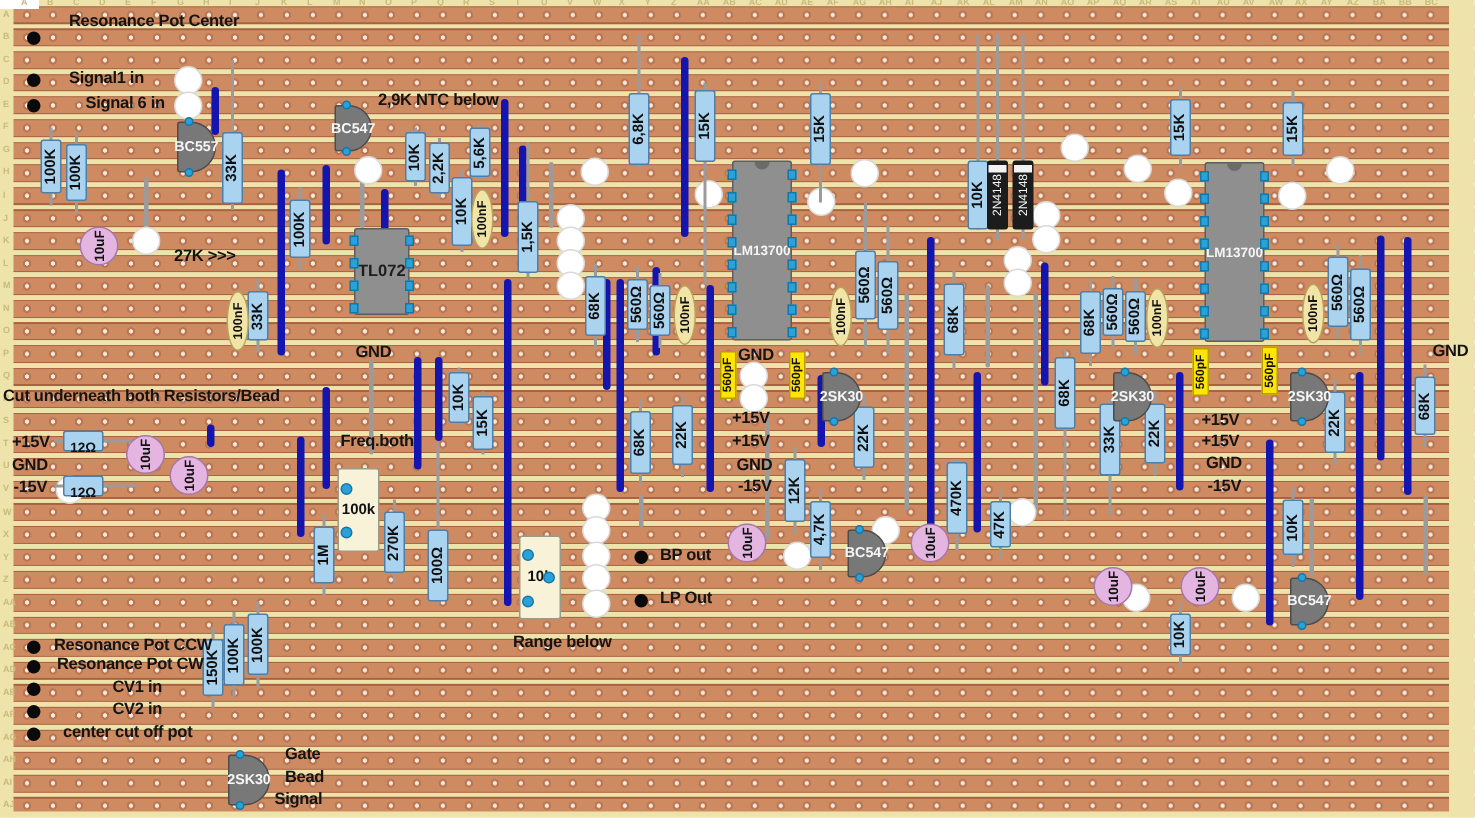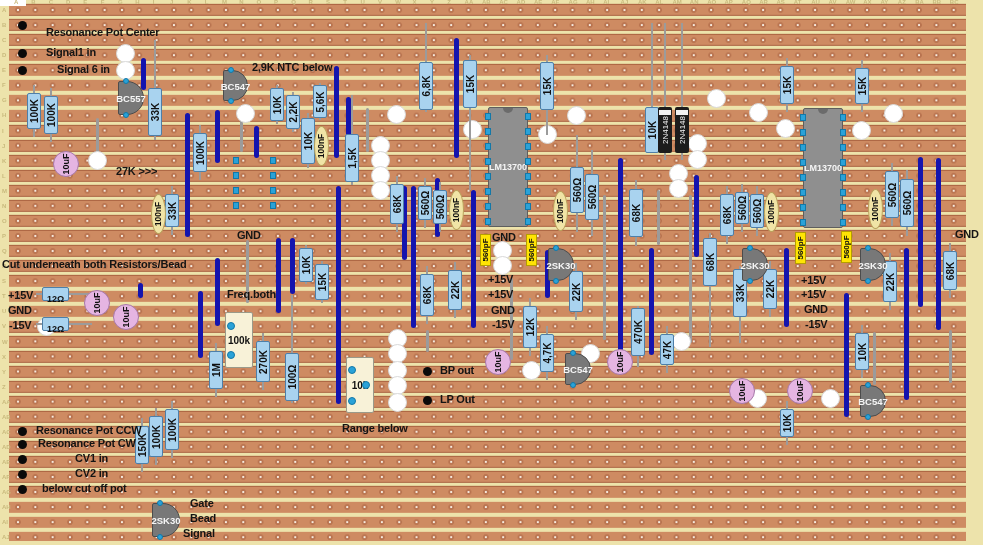--- a/index.html
+++ b/index.html
@@ -585,20 +585,23 @@
         <span class="vlabel">2N4148</span>
       </div>
     </div>
     <div class="dio" style="left: 675px; top: 23px; height: 137px;">
       <div class="lead"></div>
       <div class="body" style="top: 84px;">
         <div class="band"></div>
         <span class="vlabel">2N4148</span>
       </div>
     </div>
+    <div class="ic" style="left: 236px; top: 152px; width: 37px; height: 58px;">
+      <span class="icl" style="font-size: 11px; color: rgb(29, 29, 29);">TL072</span>
+    </div>
     <div class="pin" style="left: 233px; top: 157px;"></div>
     <div class="pin" style="left: 270px; top: 157px;"></div>
     <div class="pin" style="left: 233px; top: 172px;"></div>
     <div class="pin" style="left: 270px; top: 172px;"></div>
     <div class="pin" style="left: 233px; top: 187px;"></div>
     <div class="pin" style="left: 270px; top: 187px;"></div>
     <div class="pin" style="left: 233px; top: 202px;"></div>
     <div class="pin" style="left: 270px; top: 202px;"></div>
     <div class="ic" style="left: 488px; top: 107px; width: 40px; height: 120px;">
       <span class="icl" style="font-size: 9px; color: rgb(245, 245, 245);">LM13700</span>
@@ -694,21 +697,21 @@
     <div class="pad" style="left: 17.5px; top: 20.5px;"></div>
     <div class="pad" style="left: 17.5px; top: 48.5px;"></div>
     <div class="pad" style="left: 17.5px; top: 65.5px;"></div>
     <div class="pad" style="left: 422.5px; top: 366.5px;"></div>
     <div class="pad" style="left: 422.5px; top: 395.5px;"></div>
     <div class="pad" style="left: 17.5px; top: 426.5px;"></div>
     <div class="pad" style="left: 17.5px; top: 439.5px;"></div>
     <div class="pad" style="left: 17.5px; top: 454.5px;"></div>
     <div class="pad" style="left: 17.5px; top: 469.5px;"></div>
     <div class="pad" style="left: 17.5px; top: 484.5px;"></div>
-    <div class="ltext" style="left: 46px; top: 26px; text-align: right;">Resonance Pot Center</div>
+    <div class="ltext" style="left: 46px; top: 8px; text-align: right;">Resonance Pot Center</div>
     <div class="ltext" style="left: 46px; top: 46px;">Signal1 in</div>
     <div class="ltext" style="left: 57px; top: 63px;">Signal 6 in</div>
     <div class="ltext" style="left: 252px; top: 61px;">2,9K NTC below</div>
     <div class="ltext" style="left: 116px; top: 165px;">27K &gt;&gt;&gt;</div>
     <div class="ltext" style="left: 237px; top: 229px;">GND</div>
     <div class="ltext" style="left: 2px; top: 258px;">Cut underneath both Resistors/Bead</div>
     <div class="ltext" style="left: 8px; top: 289px;">+15V</div>
     <div class="ltext" style="left: 8px; top: 304px;">GND</div>
     <div class="ltext" style="left: 9px; top: 319px;">-15V</div>
     <div class="ltext" style="left: 227px; top: 288px;">Freq.both</div>
@@ -722,17 +725,17 @@
     <div class="ltext" style="left: 804px; top: 303px;">GND</div>
     <div class="ltext" style="left: 805px; top: 318px;">-15V</div>
     <div class="ltext" style="left: 955px; top: 228px;">GND</div>
     <div class="ltext" style="left: 440px; top: 364px;">BP out</div>
     <div class="ltext" style="left: 440px; top: 393px;">LP Out</div>
     <div class="ltext" style="left: 342px; top: 422px;">Range below</div>
     <div class="ltext" style="left: 36px; top: 424px;">Resonance Pot CCW</div>
     <div class="ltext" style="left: 38px; top: 437px;">Resonance Pot CW</div>
     <div class="ltext" style="left: 75px; top: 452px;">CV1 in</div>
     <div class="ltext" style="left: 75px; top: 467px;">CV2 in</div>
-    <div class="ltext" style="left: 42px; top: 482px;">below cut off pot</div>
+    <div class="ltext" style="left: 42px; top: 482px;">center cut off pot</div>
     <div class="ltext" style="left: 190px; top: 497px;">Gate</div>
     <div class="ltext" style="left: 190px; top: 512px;">Bead</div>
     <div class="ltext" style="left: 183px; top: 527px;">Signal</div>
   </div>
 
 </body></html>

